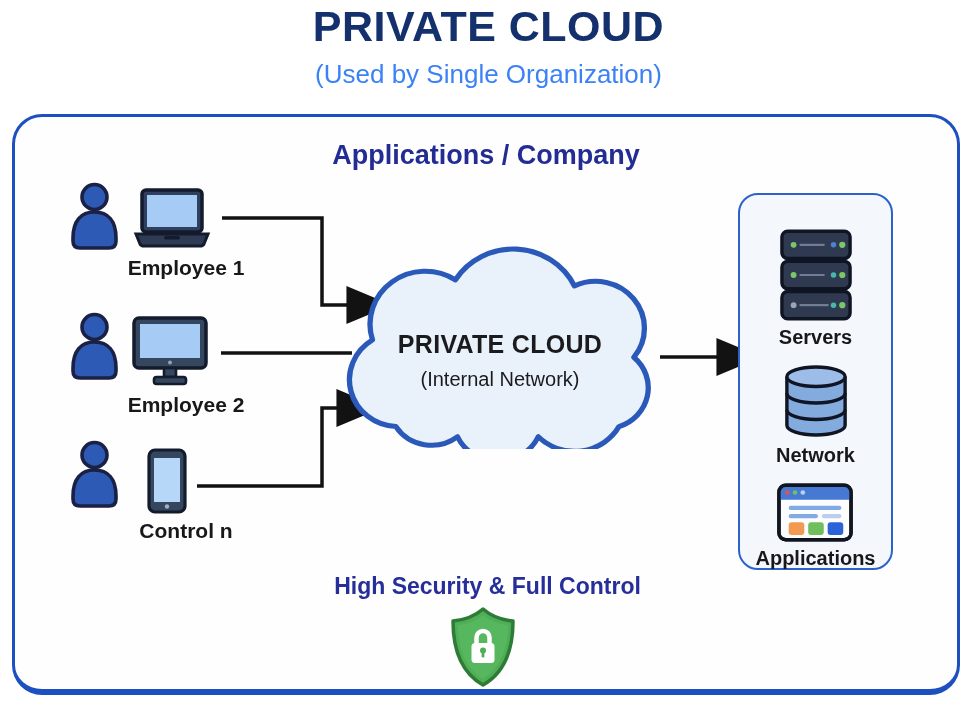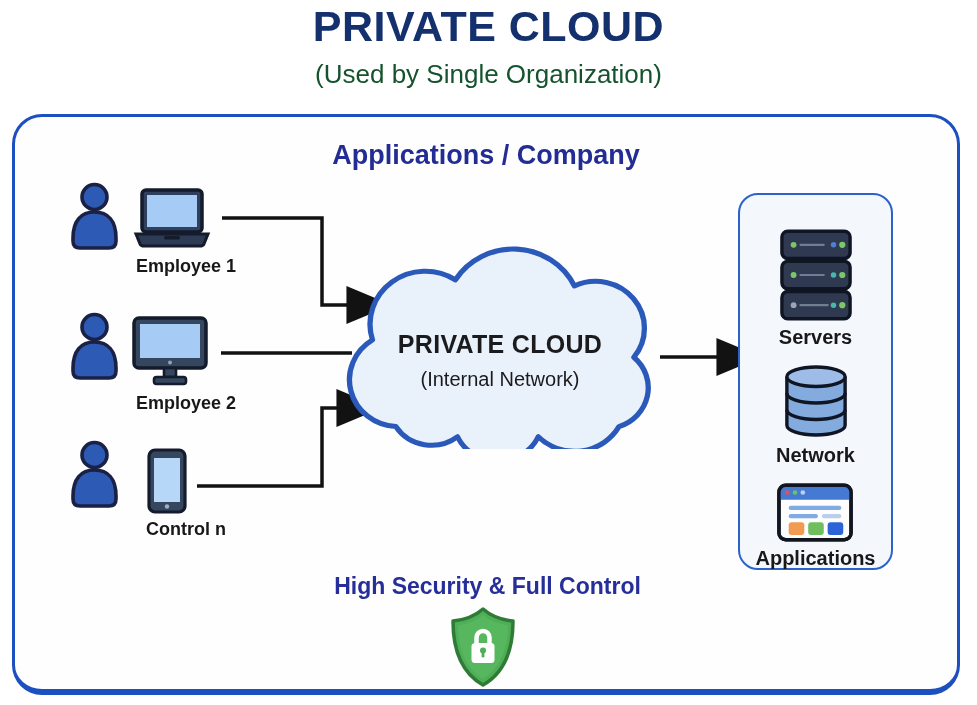--- a/index.html
+++ b/index.html
@@ -9,35 +9,35 @@
     color:#1a1a1c;
   }
   .abs{position:absolute;}
   
   .page-title{
     top:2px;left:0;width:977px;text-align:center;
     font-size:43px;font-weight:800;letter-spacing:.5px;color:#14316e;
   }
   .page-subtitle{
     top:59px;left:0;width:977px;text-align:center;
-    font-size:26px;font-weight:500;color:#14532d;
+    font-size:26px;font-weight:500;color:#3b82f6;
   }
   
   .org-box{
     left:12px;top:114px;width:942px;height:572px;
     border:3px solid #1c4fc0;border-bottom-width:6px;border-radius:30px;
     background:#fefefe;
   }
   .org-title{
     top:140px;left:12px;width:948px;text-align:center;
     font-size:27px;font-weight:700;color:#232c94;
   }
   
   .emp-label{
-    font-size:18px;font-weight:600;color:#18181a;white-space:nowrap;
+    font-size:21px;font-weight:600;color:#18181a;white-space:nowrap;
     text-align:center;width:160px;left:40px;
   }
   
   .cloud-title{
     left:330px;width:340px;top:330px;text-align:center;
     font-size:25px;font-weight:800;color:#1b1b1d;letter-spacing:.3px;
   }
   .cloud-subtitle{
     left:330px;width:340px;top:368px;text-align:center;
     font-size:20px;font-weight:500;color:#1b1b1d;

